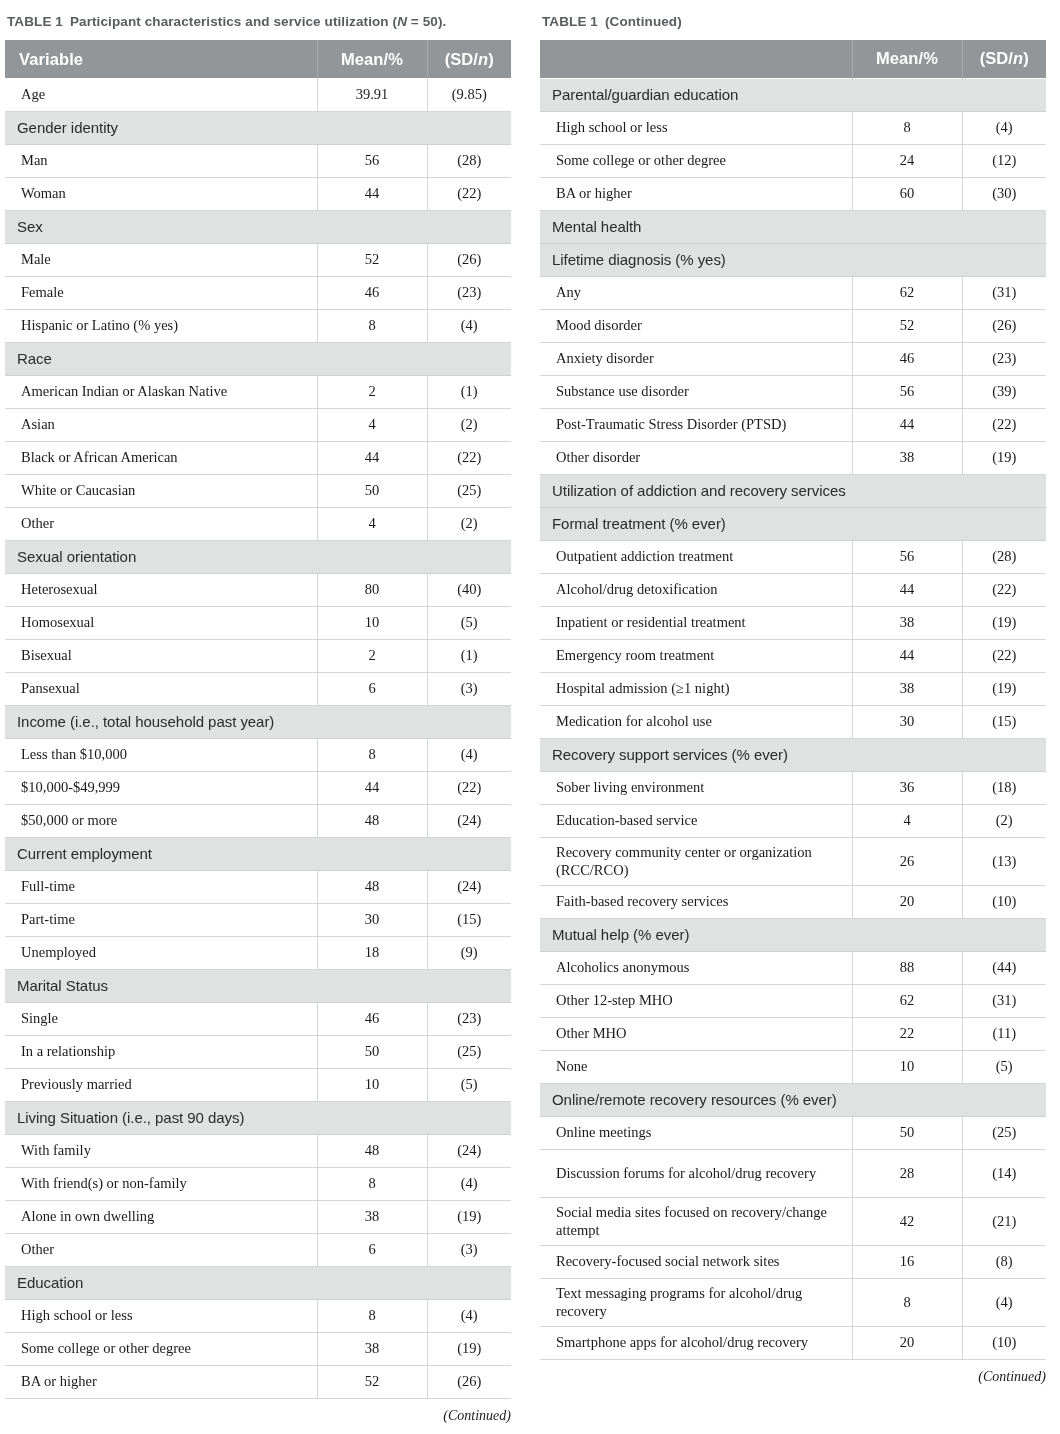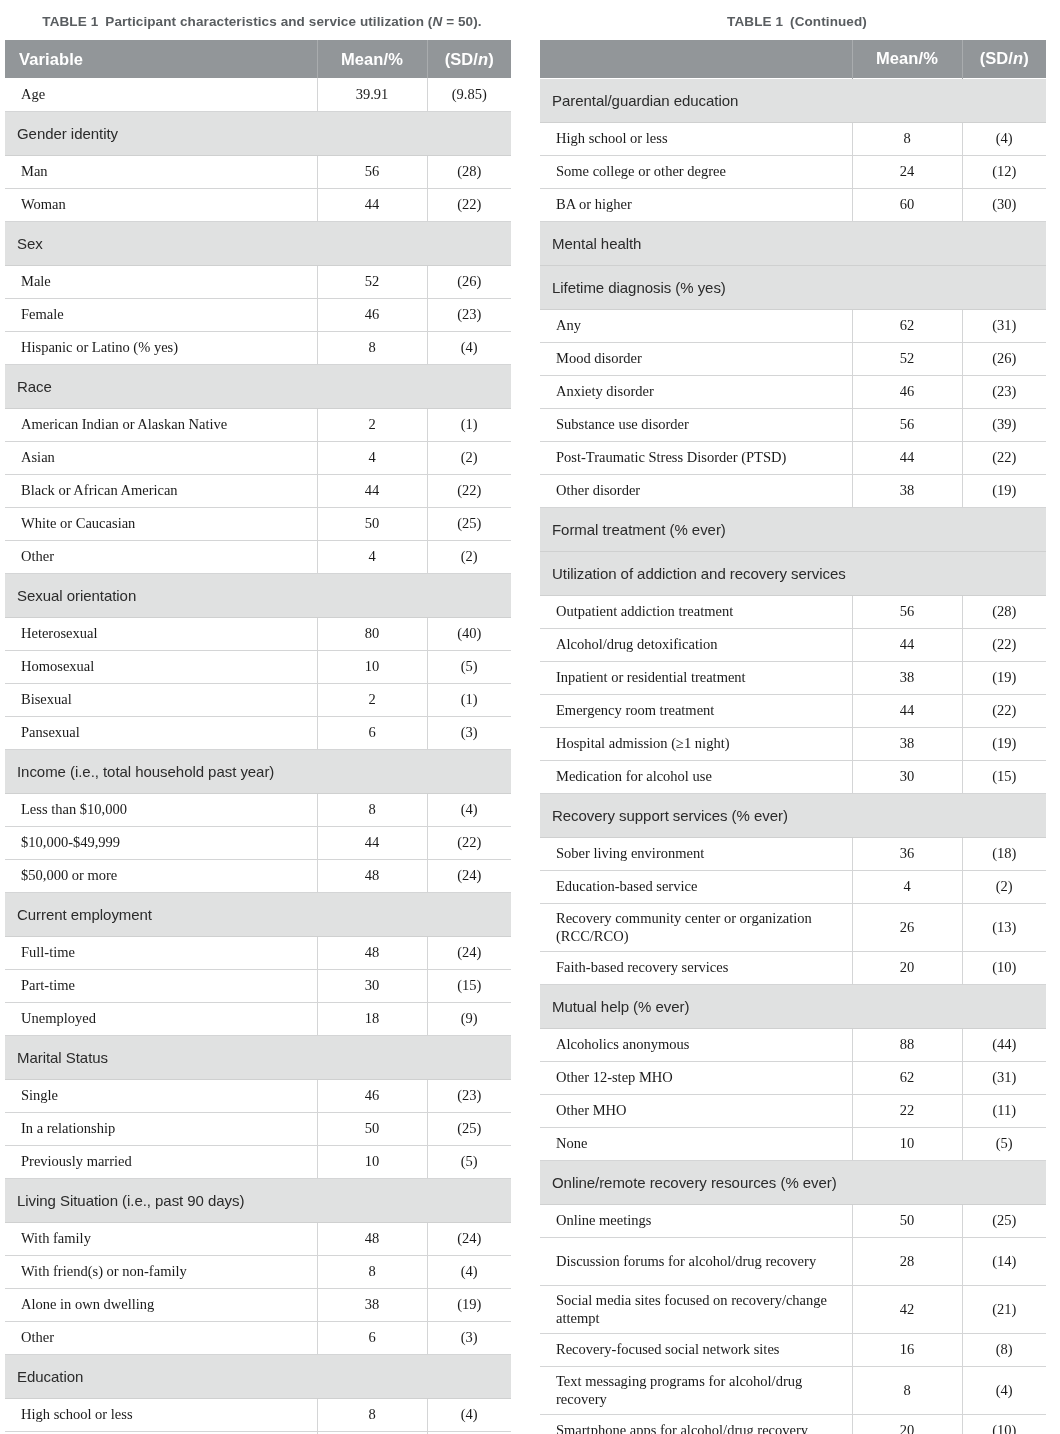--- a/index.html
+++ b/index.html
@@ -28,21 +28,20 @@
 
   .tbl-caption {
     font-family: "Liberation Sans", sans-serif;
     font-size: 13.5px;
     font-weight: bold;
     color: #595d60;
     letter-spacing: 0.1px;
     padding: 14px 0 10px 2px;
     line-height: 1.2;
     white-space: nowrap;
-    text-align: center;
   }
   .tbl-caption .cap-label { margin-right: 7px; }
   .tbl-caption i { font-style: italic; }
 
   table.data {
     border-collapse: collapse;
     width: 506px;
     table-layout: fixed;
     background: #ffffff;
   }
@@ -68,21 +67,21 @@
   thead th.th-sd   { text-align: center; border-left: 1px solid #a9acae; }
   thead th i { font-style: italic; }
 
   
   tr.section td {
     background: #e0e1e1;
     color: #2b2b2b;
     font-family: "Liberation Sans", sans-serif;
     font-size: 15px;
     font-weight: normal;
-    height: 44px;
+    height: 33px;
     padding: 0 0 0 12px;
     border-top: 1px solid #ffffff;
     border-bottom: 1px solid #cfd0d0;
     vertical-align: middle;
     letter-spacing: -0.05px;
   }
 
   
   tr.datarow td {
     background: #ffffff;
@@ -400,24 +399,24 @@
             <td class="c-label">Post-Traumatic Stress Disorder (PTSD)</td>
             <td class="c-num">44</td>
             <td class="c-num">(22)</td>
           </tr>
           <tr class="datarow">
             <td class="c-label">Other disorder</td>
             <td class="c-num">38</td>
             <td class="c-num">(19)</td>
           </tr>
           <tr class="section">
+            <td colspan="3">Utilization of addiction and recovery services</td>
+          </tr>
+          <tr class="section">
             <td colspan="3">Formal treatment (% ever)</td>
-          </tr>
-          <tr class="section">
-            <td colspan="3">Utilization of addiction and recovery services</td>
           </tr>
           <tr class="datarow">
             <td class="c-label">Outpatient addiction treatment</td>
             <td class="c-num">56</td>
             <td class="c-num">(28)</td>
           </tr>
           <tr class="datarow">
             <td class="c-label">Alcohol/drug detoxification</td>
             <td class="c-num">44</td>
             <td class="c-num">(22)</td>

